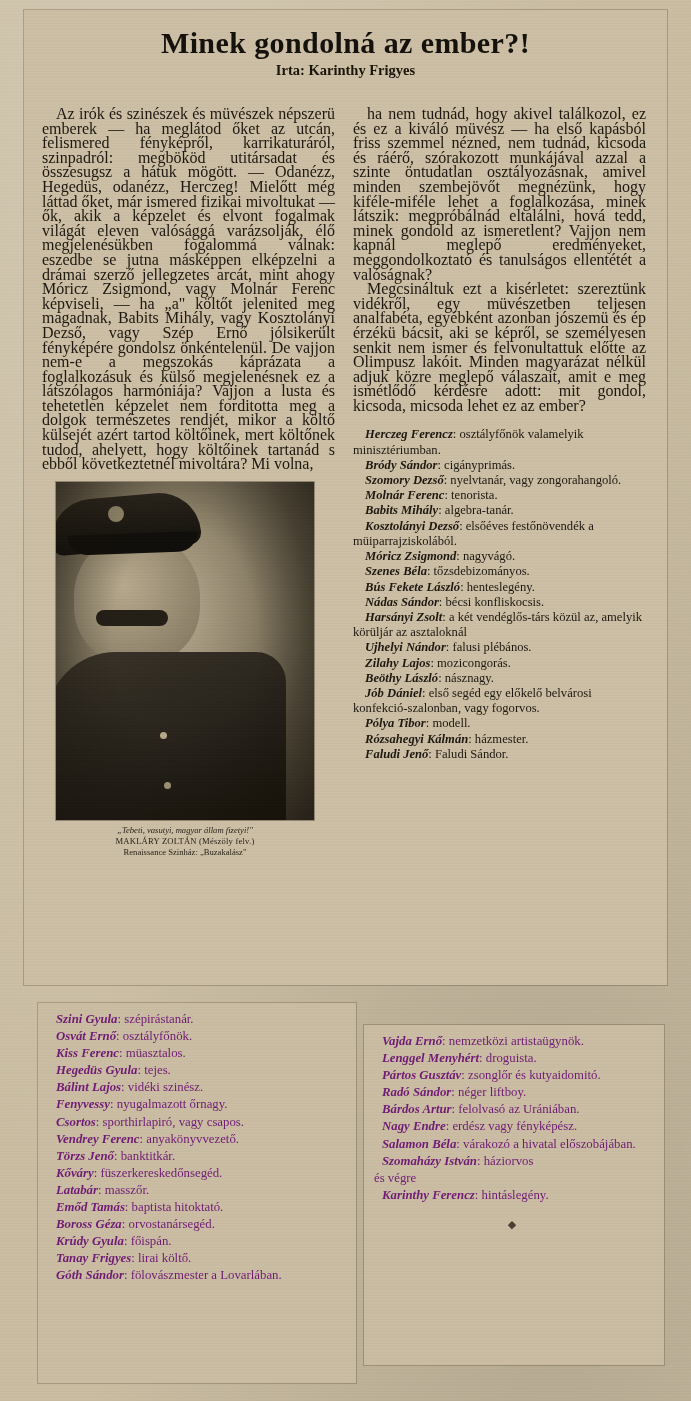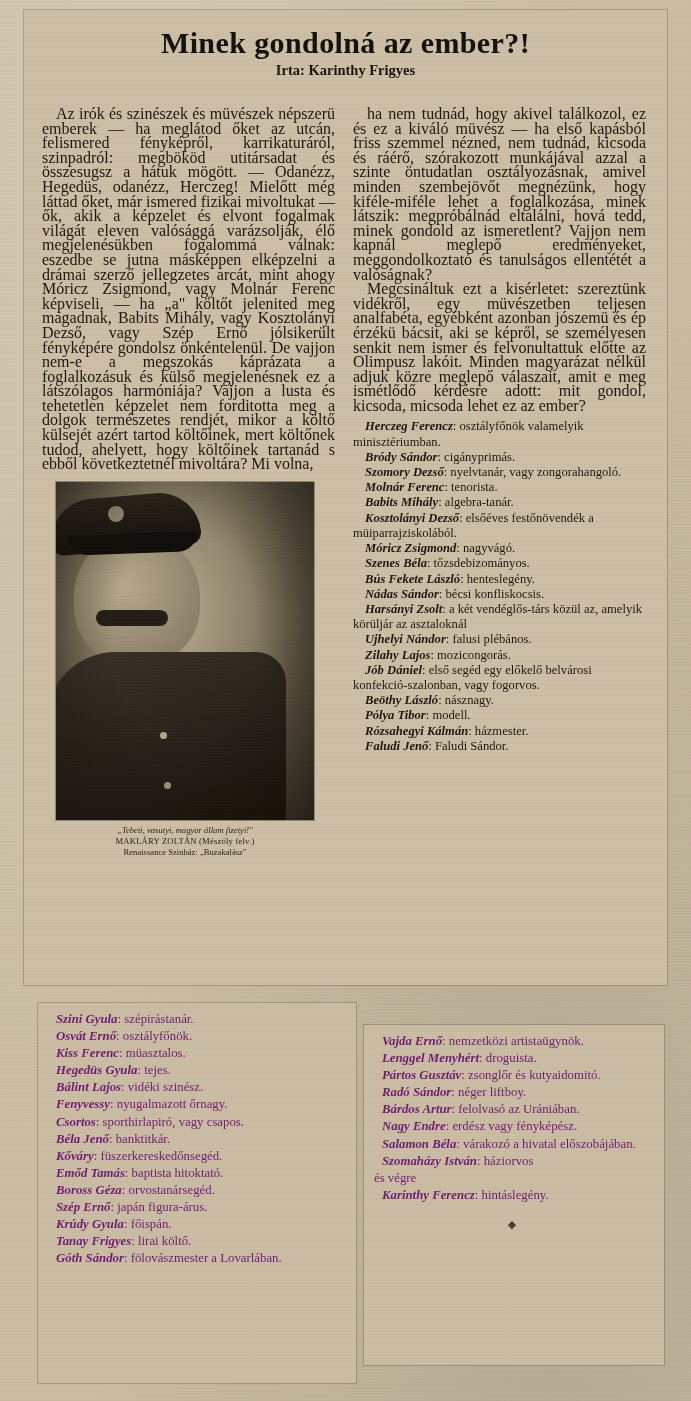--- a/index.html
+++ b/index.html
@@ -220,60 +220,61 @@
             <div class="c2">MAKLÁRY ZOLTÁN   (Mészöly felv.)</div>
             <div class="c3">Renaissance Szinház: „Buzakalász"</div>
           </div>
         </div>
       </div>
 
       <div class="col">
         <p class="body">ha nem tudnád, hogy akivel találkozol, ez és ez a kiváló müvész — ha első kapásból friss szemmel nézned, nem tudnád, kicsoda és ráérő, szórakozott munkájával azzal a szinte öntudatlan osztályozásnak, amivel minden szembejövőt megnézünk, hogy kiféle-miféle lehet a foglalkozása, minek látszik: megpróbálnád eltalálni, hová tedd, minek gondold az ismeretlent? Vajjon nem kapnál meglepő eredményeket, meggondolkoztató és tanulságos ellentétét a valóságnak?</p>
         <p class="body cont">Megcsináltuk ezt a kisérletet: szereztünk vidékről, egy müvészetben teljesen analfabéta, egyébként azonban jószemü és ép érzékü bácsit, aki se képről, se személyesen senkit nem ismer és felvonultattuk előtte az Olimpusz lakóit. Minden magyarázat nélkül adjuk közre meglepő válaszait, amit e meg ismétlődő kérdésre adott: mit gondol, kicsoda, micsoda lehet ez az ember?</p>
 
-        <div style="margin-top:6px;">
+        <div style="margin-top:14px;">
           <p class="list-line"><span class="nm">Herczeg Ferencz</span><span>: osztályfőnök valamelyik minisztériumban.</span></p>
           <p class="list-line"><span class="nm">Bródy Sándor</span><span>: cigányprimás.</span></p>
           <p class="list-line"><span class="nm">Szomory Dezső</span><span>: nyelvtanár, vagy zongorahangoló.</span></p>
           <p class="list-line"><span class="nm">Molnár Ferenc</span><span>: tenorista.</span></p>
           <p class="list-line"><span class="nm">Babits Mihály</span><span>: algebra-tanár.</span></p>
           <p class="list-line"><span class="nm">Kosztolányi Dezső</span><span>: elsőéves festőnövendék a müiparrajziskolából.</span></p>
           <p class="list-line"><span class="nm">Móricz Zsigmond</span><span>: nagyvágó.</span></p>
           <p class="list-line"><span class="nm">Szenes Béla</span><span>: tőzsdebizományos.</span></p>
           <p class="list-line"><span class="nm">Bús Fekete László</span><span>: henteslegény.</span></p>
           <p class="list-line"><span class="nm">Nádas Sándor</span><span>: bécsi konfliskocsis.</span></p>
           <p class="list-line"><span class="nm">Harsányi Zsolt</span><span>: a két vendéglős-társ közül az, amelyik körüljár az asztaloknál</span></p>
           <p class="list-line"><span class="nm">Ujhelyi Nándor</span><span>: falusi plébános.</span></p>
           <p class="list-line"><span class="nm">Zilahy Lajos</span><span>: mozicongorás.</span></p>
+          <p class="list-line"><span class="nm">Beöthy László</span><span>: násznagy.</span></p>
           <p class="list-line"><span class="nm">Jób Dániel</span><span>: első segéd egy előkelő belvárosi konfekció-szalonban, vagy fogorvos.</span></p>
-          <p class="list-line"><span class="nm">Beöthy László</span><span>: násznagy.</span></p>
           <p class="list-line"><span class="nm">Pólya Tibor</span><span>: modell.</span></p>
           <p class="list-line"><span class="nm">Rózsahegyi Kálmán</span><span>: házmester.</span></p>
           <p class="list-line"><span class="nm">Faludi Jenő</span><span>: Faludi Sándor.</span></p>
         </div>
       </div>
 
     </div>
   </div>
 
   <div class="lower">
 
     <div class="lbox left">
       <p class="ll"><span class="nm">Szini Gyula</span><span>: szépirástanár.</span></p>
       <p class="ll"><span class="nm">Osvát Ernő</span><span>: osztályfőnök.</span></p>
       <p class="ll"><span class="nm">Kiss Ferenc</span><span>: müasztalos.</span></p>
       <p class="ll"><span class="nm">Hegedüs Gyula</span><span>: tejes.</span></p>
       <p class="ll"><span class="nm">Bálint Lajos</span><span>: vidéki szinész.</span></p>
       <p class="ll"><span class="nm">Fenyvessy</span><span>: nyugalmazott őrnagy.</span></p>
       <p class="ll"><span class="nm">Csortos</span><span>: sporthirlapiró, vagy csapos.</span></p>
-      <p class="ll"><span class="nm">Béla Jenő</span><span>: banktitkár.</span></p>
+      <p class="ll"><span class="nm">Vendrey Ferenc</span><span>: anyakönyvvezető.</span></p>
+      <p class="ll"><span class="nm">Törzs Jenő</span><span>: banktitkár.</span></p>
       <p class="ll"><span class="nm">Kőváry</span><span>: füszerkereskedőnsegéd.</span></p>
+      <p class="ll"><span class="nm">Latabár</span><span>: masszőr.</span></p>
       <p class="ll"><span class="nm">Emőd Tamás</span><span>: baptista hitoktató.</span></p>
       <p class="ll"><span class="nm">Boross Géza</span><span>: orvostanársegéd.</span></p>
-      <p class="ll"><span class="nm">Szép Ernő</span><span>: japán figura-árus.</span></p>
       <p class="ll"><span class="nm">Krúdy Gyula</span><span>: főispán.</span></p>
       <p class="ll"><span class="nm">Tanay Frigyes</span><span>: lirai költő.</span></p>
       <p class="ll"><span class="nm">Góth Sándor</span><span>: fölovászmester a Lovarlában.</span></p>
     </div>
 
     <div class="lbox right">
       <p class="ll"><span class="nm">Vajda Ernő</span><span>: nemzetközi artistaügynök.</span></p>
       <p class="ll"><span class="nm">Lenggel Menyhért</span><span>: droguista.</span></p>
       <p class="ll"><span class="nm">Pártos Gusztáv</span><span>: zsonglőr és kutyaidomitó.</span></p>
       <p class="ll"><span class="nm">Radó Sándor</span><span>: néger liftboy.</span></p>

